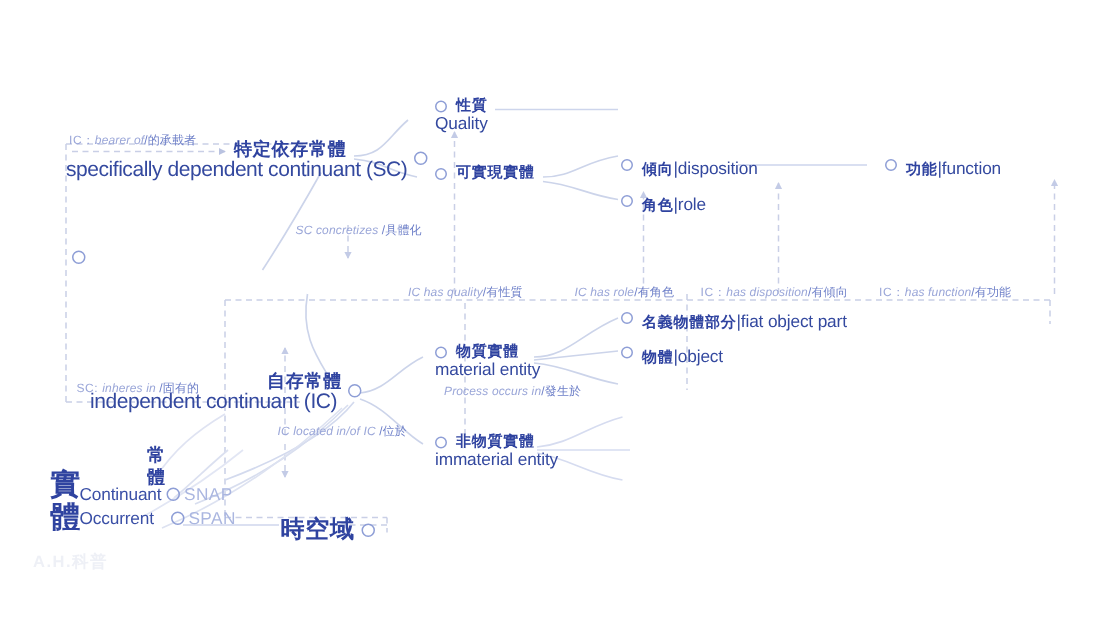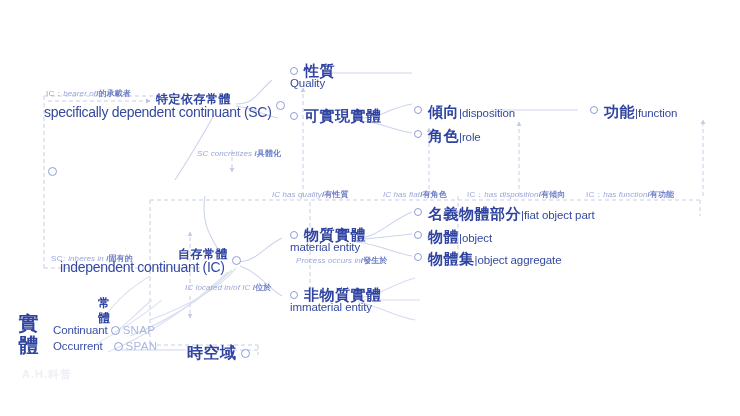--- a/index.html
+++ b/index.html
@@ -41,21 +41,21 @@
     position: absolute;
     right: -13px; top: 50%;
     margin-top: -5px;
     width: 9px; height: 9px;
     border: 1px solid #8e9ed6;
     border-radius: 50%;
     box-sizing: border-box;
   }
   .cn {
     font-weight: 700;
-    font-size: 15px;
+    font-size: 10px;
     letter-spacing: .5px;
     color: #2f43a0;
   }
   .en {
     font-size: 11.5px;
     font-weight: 400;
     color: #34499f;
     letter-spacing: -.1px;
   }
   .inline .cn, .inline .en { display: inline; }
@@ -67,21 +67,21 @@
 
   .edge-label {
     position: absolute;
     white-space: nowrap;
     font-size: 8px;
     color: #9aa6d8;
     letter-spacing: .1px;
   }
   .edge-label .lat { font-style: italic; }
   .edge-label .pre { font-style: normal; letter-spacing: .4px; }
-  .edge-label .han { font-weight: 700; color: #6d7fc8; font-style: normal; text-align: right; }
+  .edge-label .han { font-weight: 400; color: #6d7fc8; font-style: normal; text-align: right; }
 
   .vert-han {
     position: absolute;
     font-weight: 700;
     color: #2f43a0;
     text-align: center;
   }
 
   .entity-label {
     position: absolute;
@@ -217,21 +217,21 @@
 
   <div class="edge-label" style="left:137px; top:282px;margin-left:48px;">
     <span class="lat">IC located in/of IC </span><span class="han">/位於</span>
   </div>
 
   <div class="edge-label" style="left:272px; top:189px;">
     <span class="lat">IC has quality</span><span class="han">/有性質</span>
   </div>
 
   <div class="edge-label" style="left:383px; top:189px;">
-    <span class="lat">IC has fiat</span><span class="han">/有角色</span>
+    <span class="lat">IC has role</span><span class="han">/有角色</span>
   </div>
 
   <div class="edge-label" style="left:467px; top:189px;">
     <span class="pre">IC：</span><span class="lat">has disposition</span><span class="han">/有傾向</span>
   </div>
 
   <div class="edge-label" style="left:586px; top:189px;">
     <span class="pre">IC：</span><span class="lat">has function</span><span class="han">/有功能</span>
   </div>
 
@@ -297,31 +297,27 @@
   <div class="node inline left-mark" style="left:414px; top:205px;">
     <span class="ring"></span>
     <span class="cn">名義物體部分</span><span class="en">|fiat object part</span>
   </div>
 
   <div class="node inline left-mark" style="left:414px; top:228px;">
     <span class="ring"></span>
     <span class="cn">物體</span><span class="en">|object</span>
   </div>
 
-  <div class="node inline left-mark" style="left:414px; top:250px;">
-    <span class="ring"></span>
-    <span class="cn">物體集</span><span class="en">|object aggregate</span>
-  </div>
 
   <div class="node inline right-mark" style="left:187px; top:343px;">
     <span class="cn" style="font-size:16px;">時空域</span>
     <span class="ring"></span>
   </div>
 
-  <div class="entity-label" style="left:18px; top:312px; width:22px;">實體</div>
+  <div class="entity-label" style="left:33px; top:312px; width:22px;">實體</div>
 
   <div class="vert-han" style="left:96px; top:296px; width:16px; font-size:12px; line-height:15px;">常體</div>
 
   <div class="leg" style="left:53px; top:324px;">
     <span>Continuant</span><span class="ring2"></span><span class="sys">SNAP</span>
   </div>
 
   <div class="leg" style="left:53px; top:340px;">
     <span>Occurrent</span><span class="ring2" style="margin-left:11px;"></span><span class="sys">SPAN</span>
   </div>

